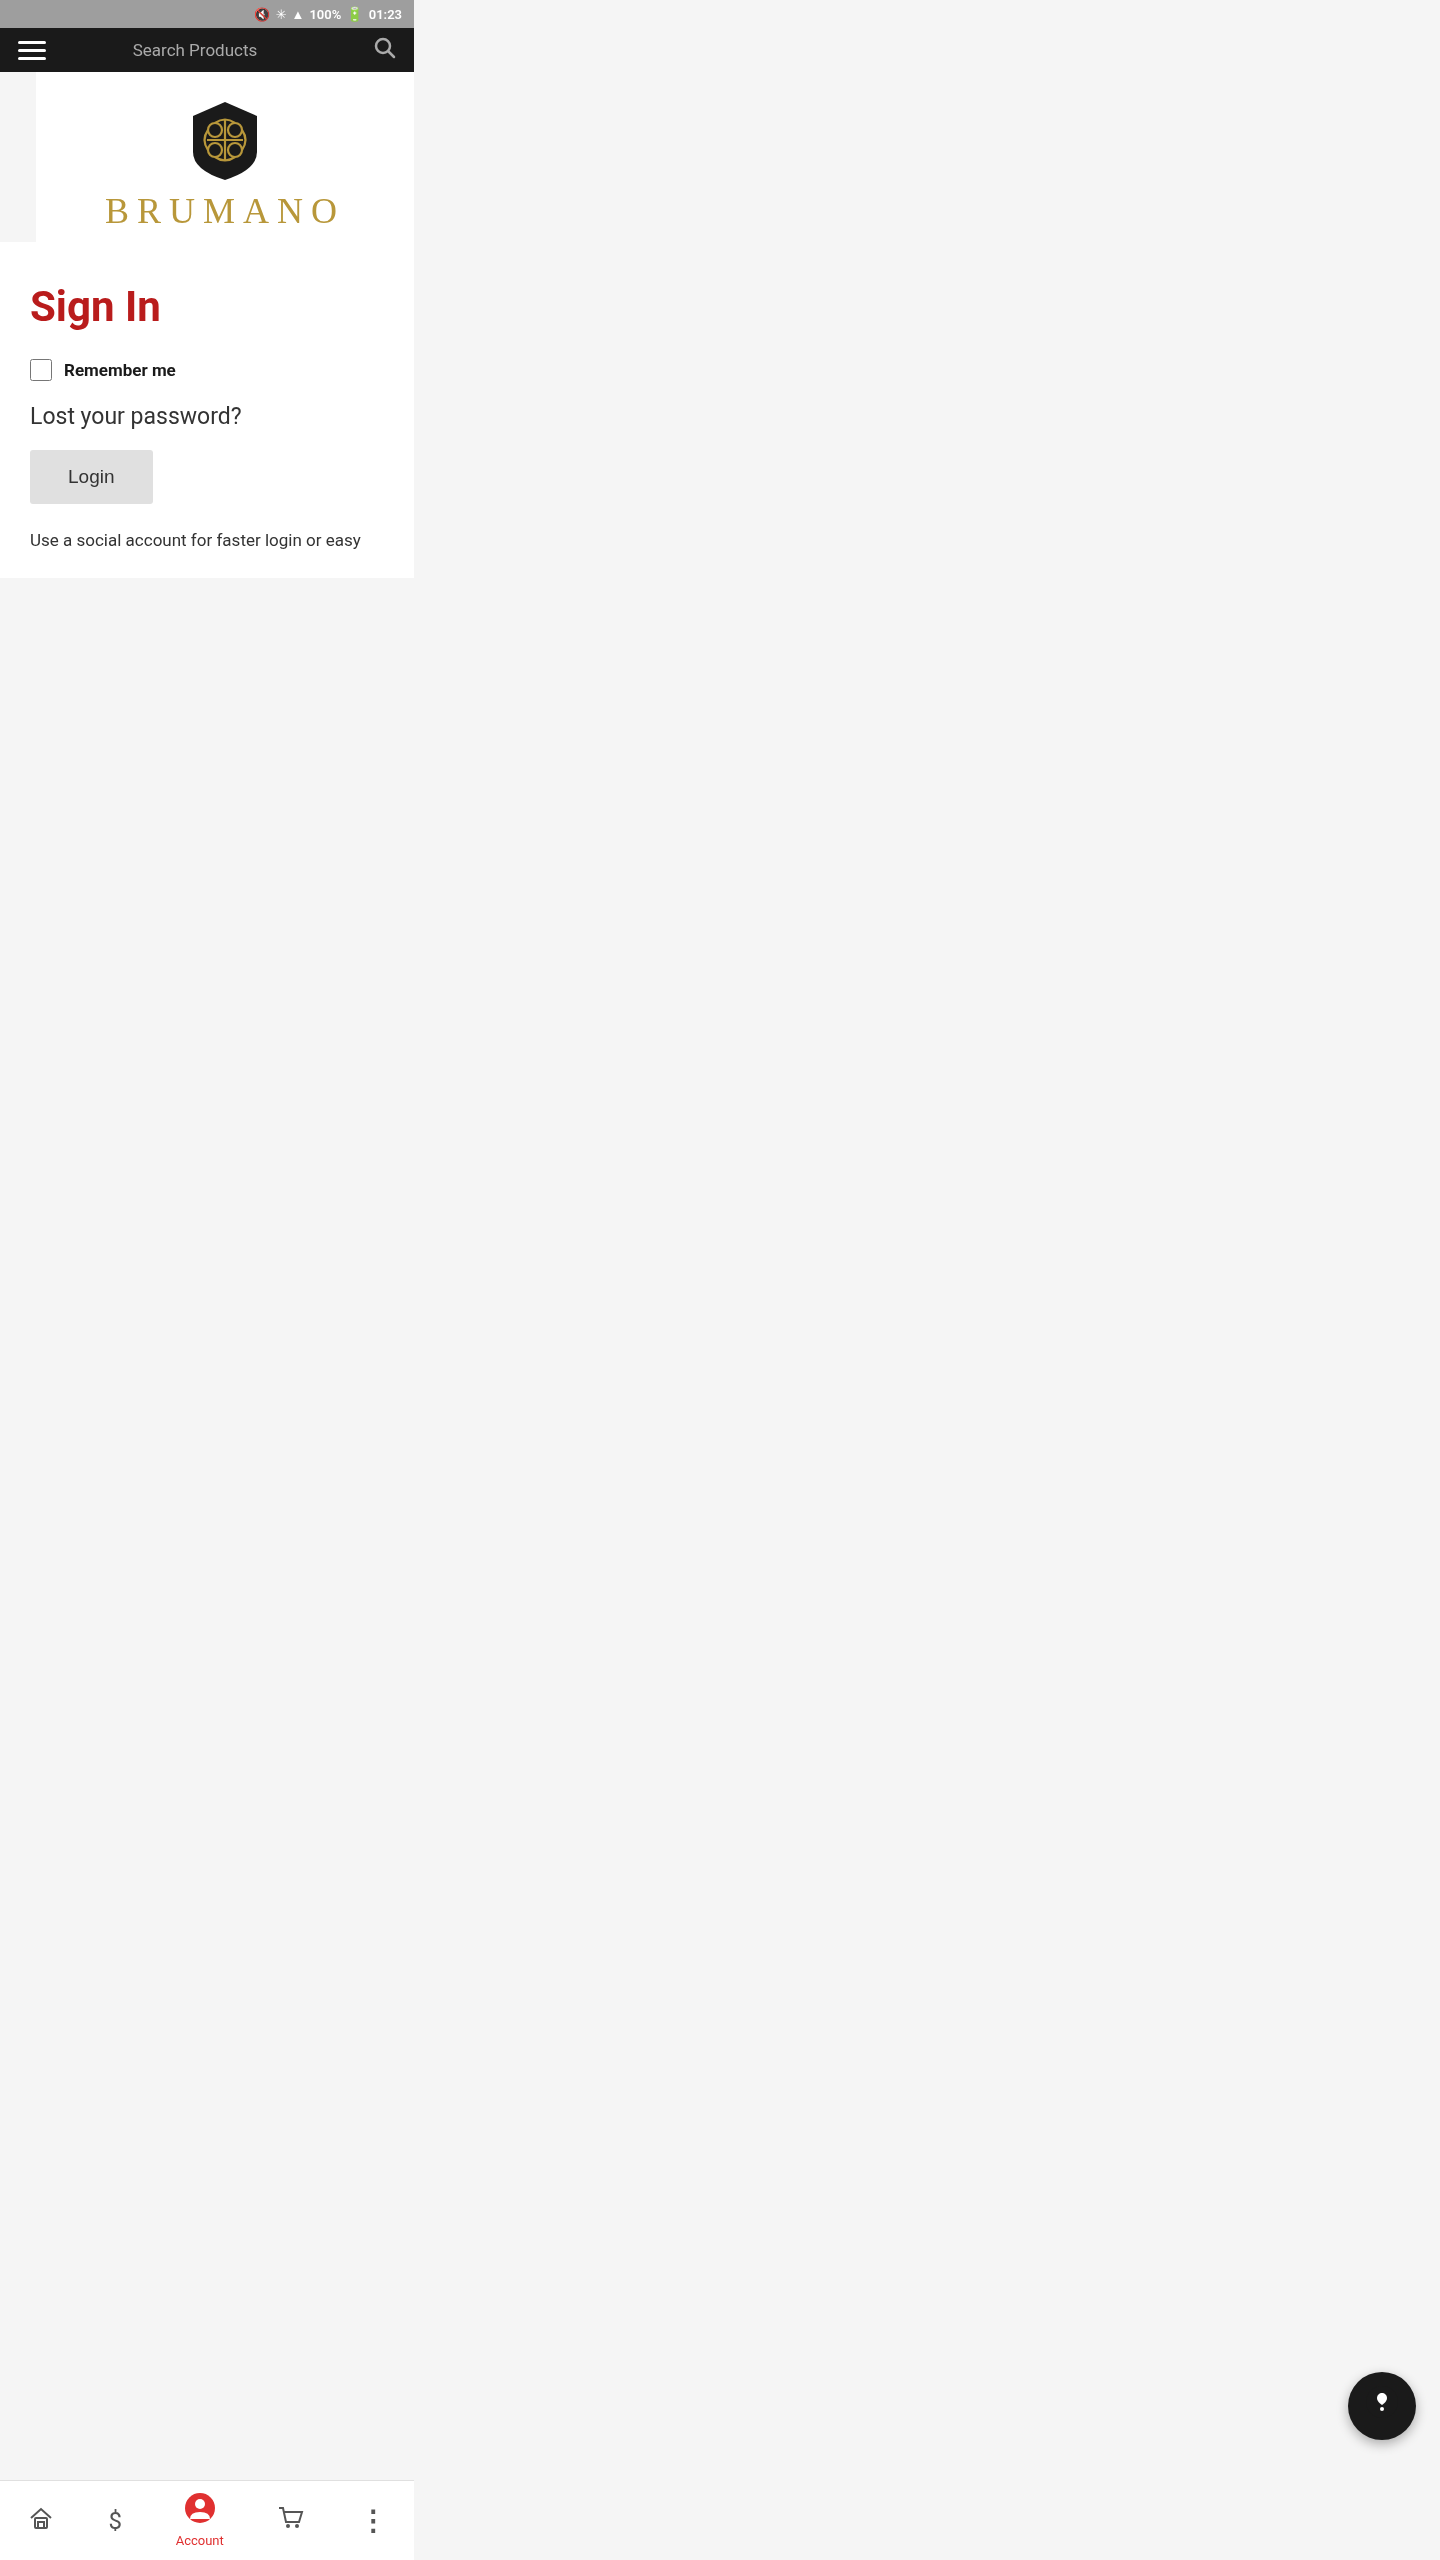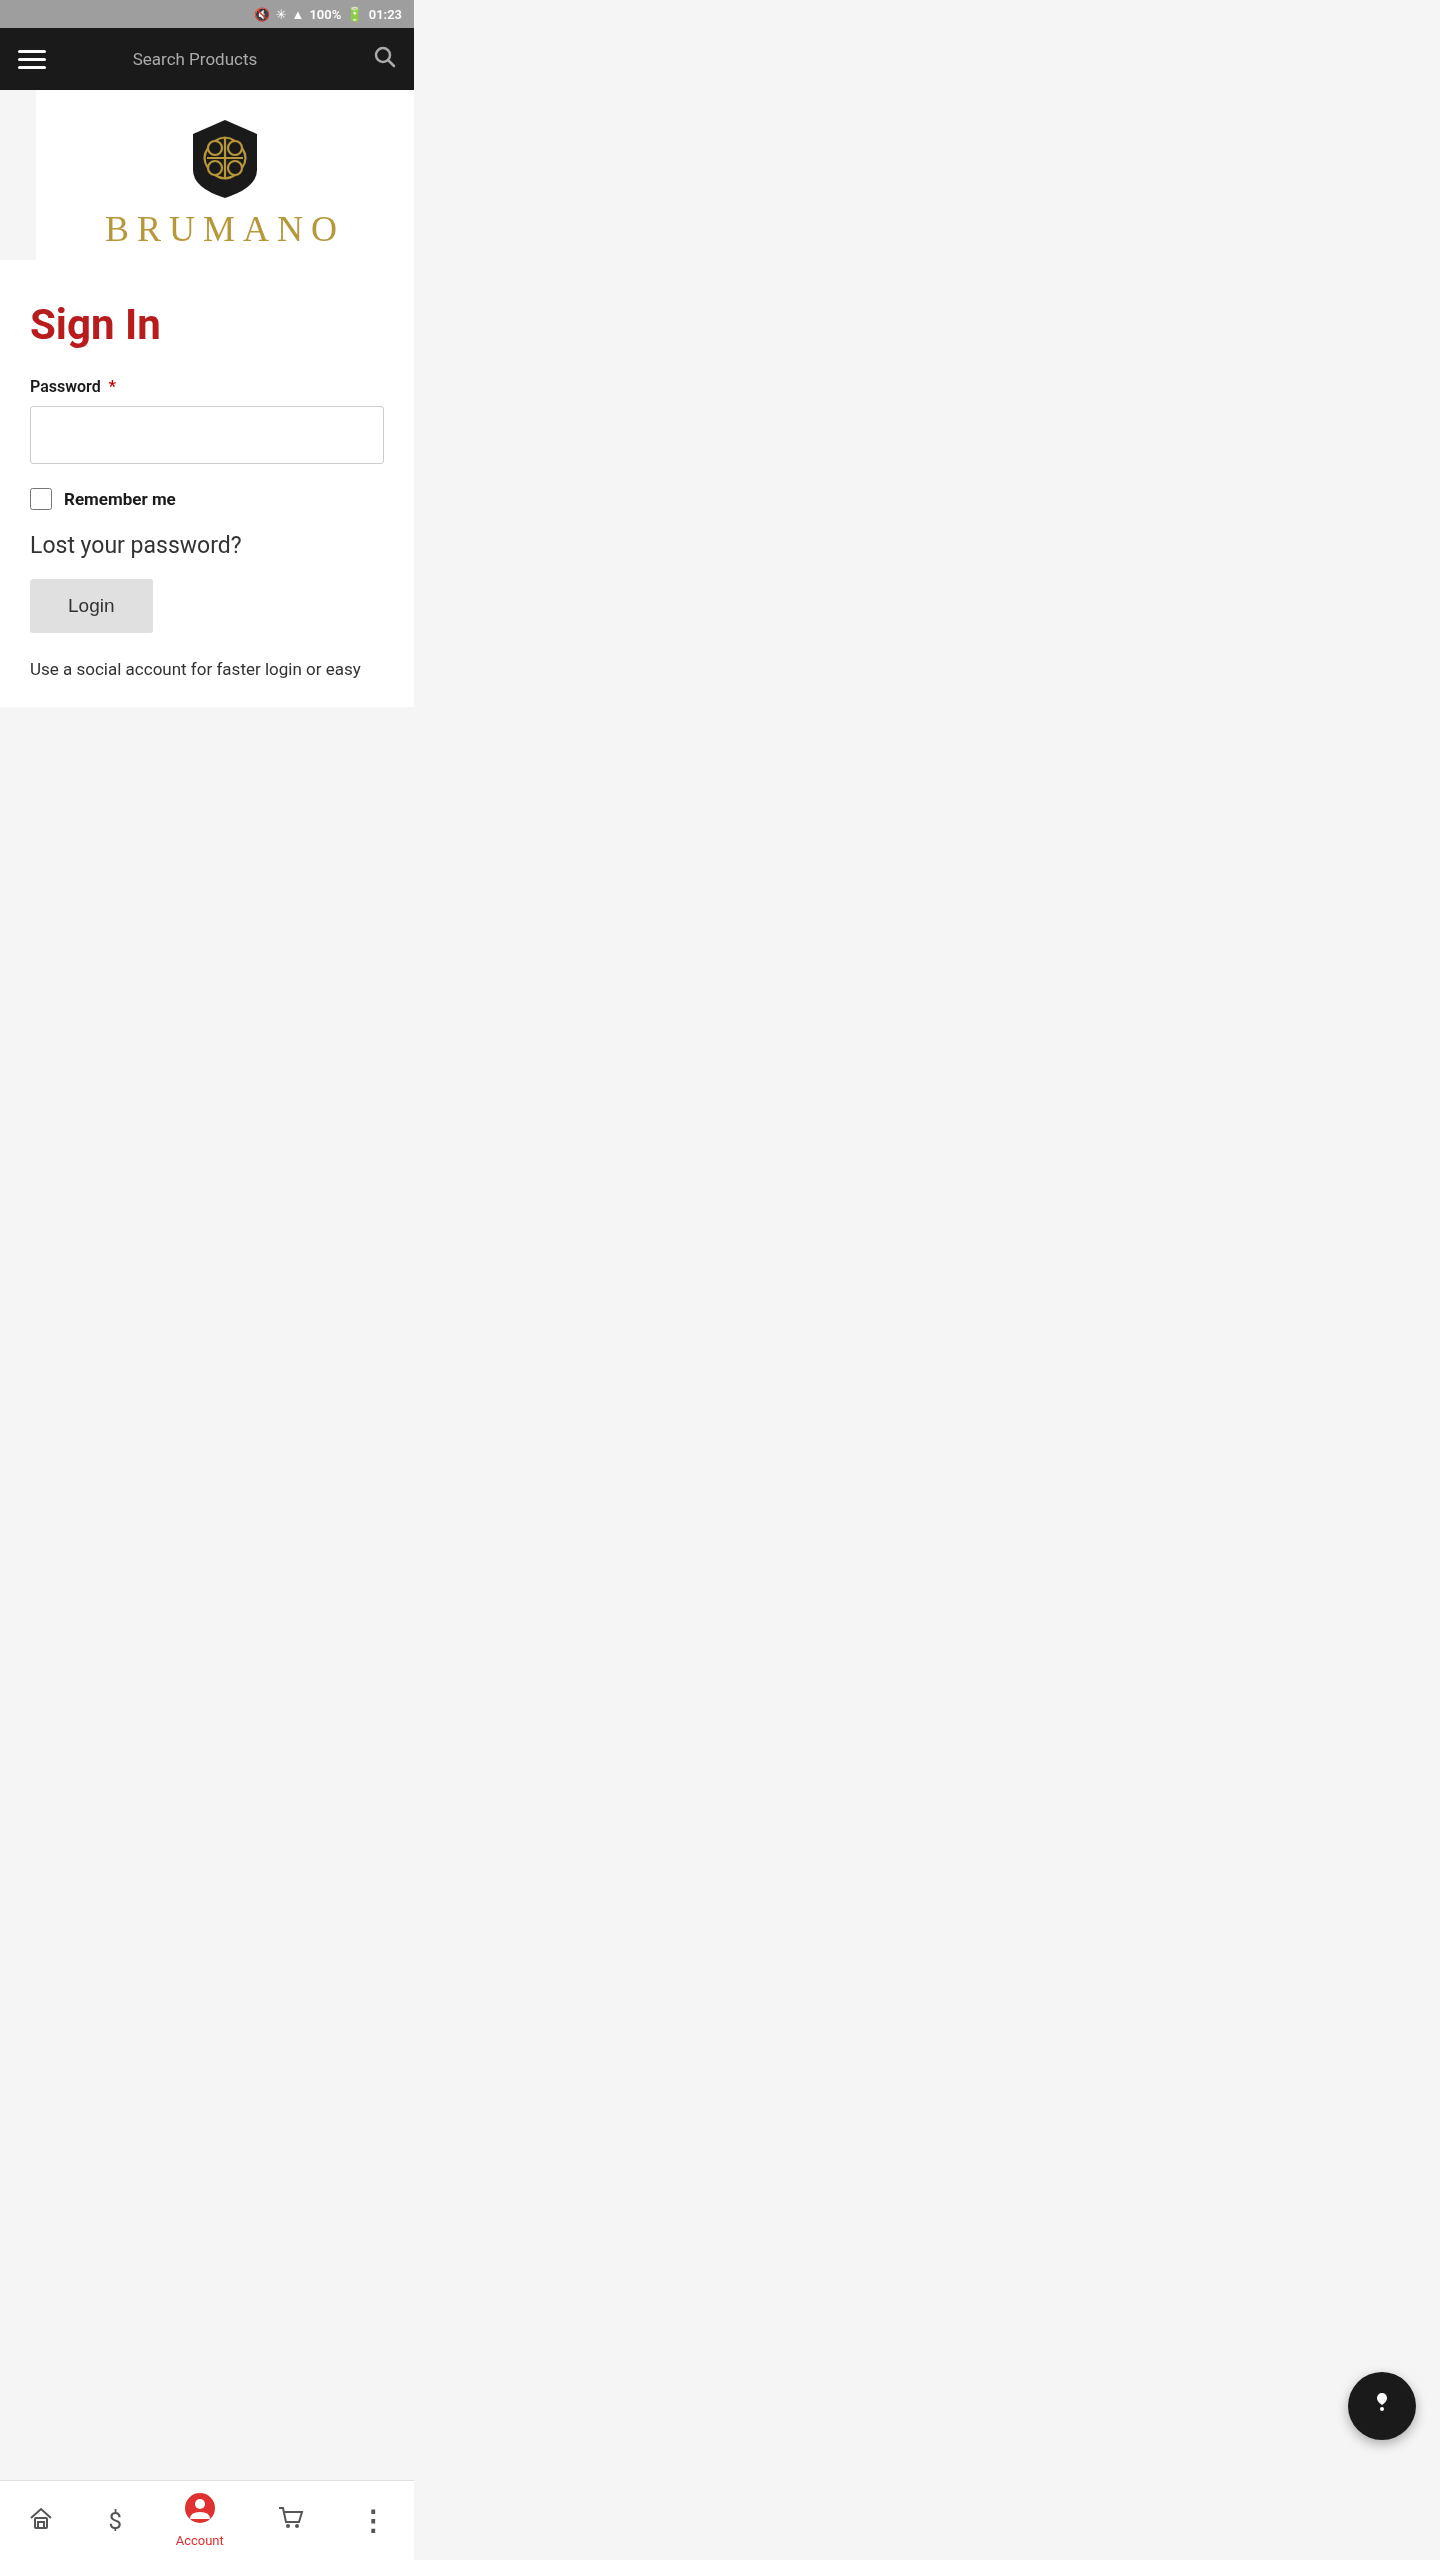--- a/index.html
+++ b/index.html
@@ -31,21 +31,21 @@
     }
     .status-text {
       color: white;
       font-size: 13px;
       font-weight: 600;
     }
 
     
     .header {
       background: #1a1a1a;
-      height: 62px;
+      height: 44px;
       display: flex;
       align-items: center;
       justify-content: space-between;
       padding: 0 18px;
     }
     .hamburger-icon {
       display: flex;
       flex-direction: column;
       gap: 5px;
       cursor: pointer;
@@ -285,27 +285,20 @@
       <path d="M53 30 Q60 40 53 50" stroke="#b8973a" fill="none"></path>
     </g>
   </svg>
   <div class="brand-name">BRUMANO</div>
 </div>
 
 <div class="main-content">
   <h1 class="sign-in-title">Sign In</h1>
 
 
-  <div class="form-group">
-    <label class="form-label">
-      <span>Password</span>
-      <span class="required-star">*</span>
-    </label>
-    <input class="form-input" type="password" style="">
-  </div>
 
   <div class="remember-me-row">
     <input type="checkbox" class="remember-checkbox" style="">
     <span class="remember-label">Remember me</span>
   </div>
 
   <div class="lost-password">Lost your password?</div>
 
   <button class="login-btn">Login</button>
 

